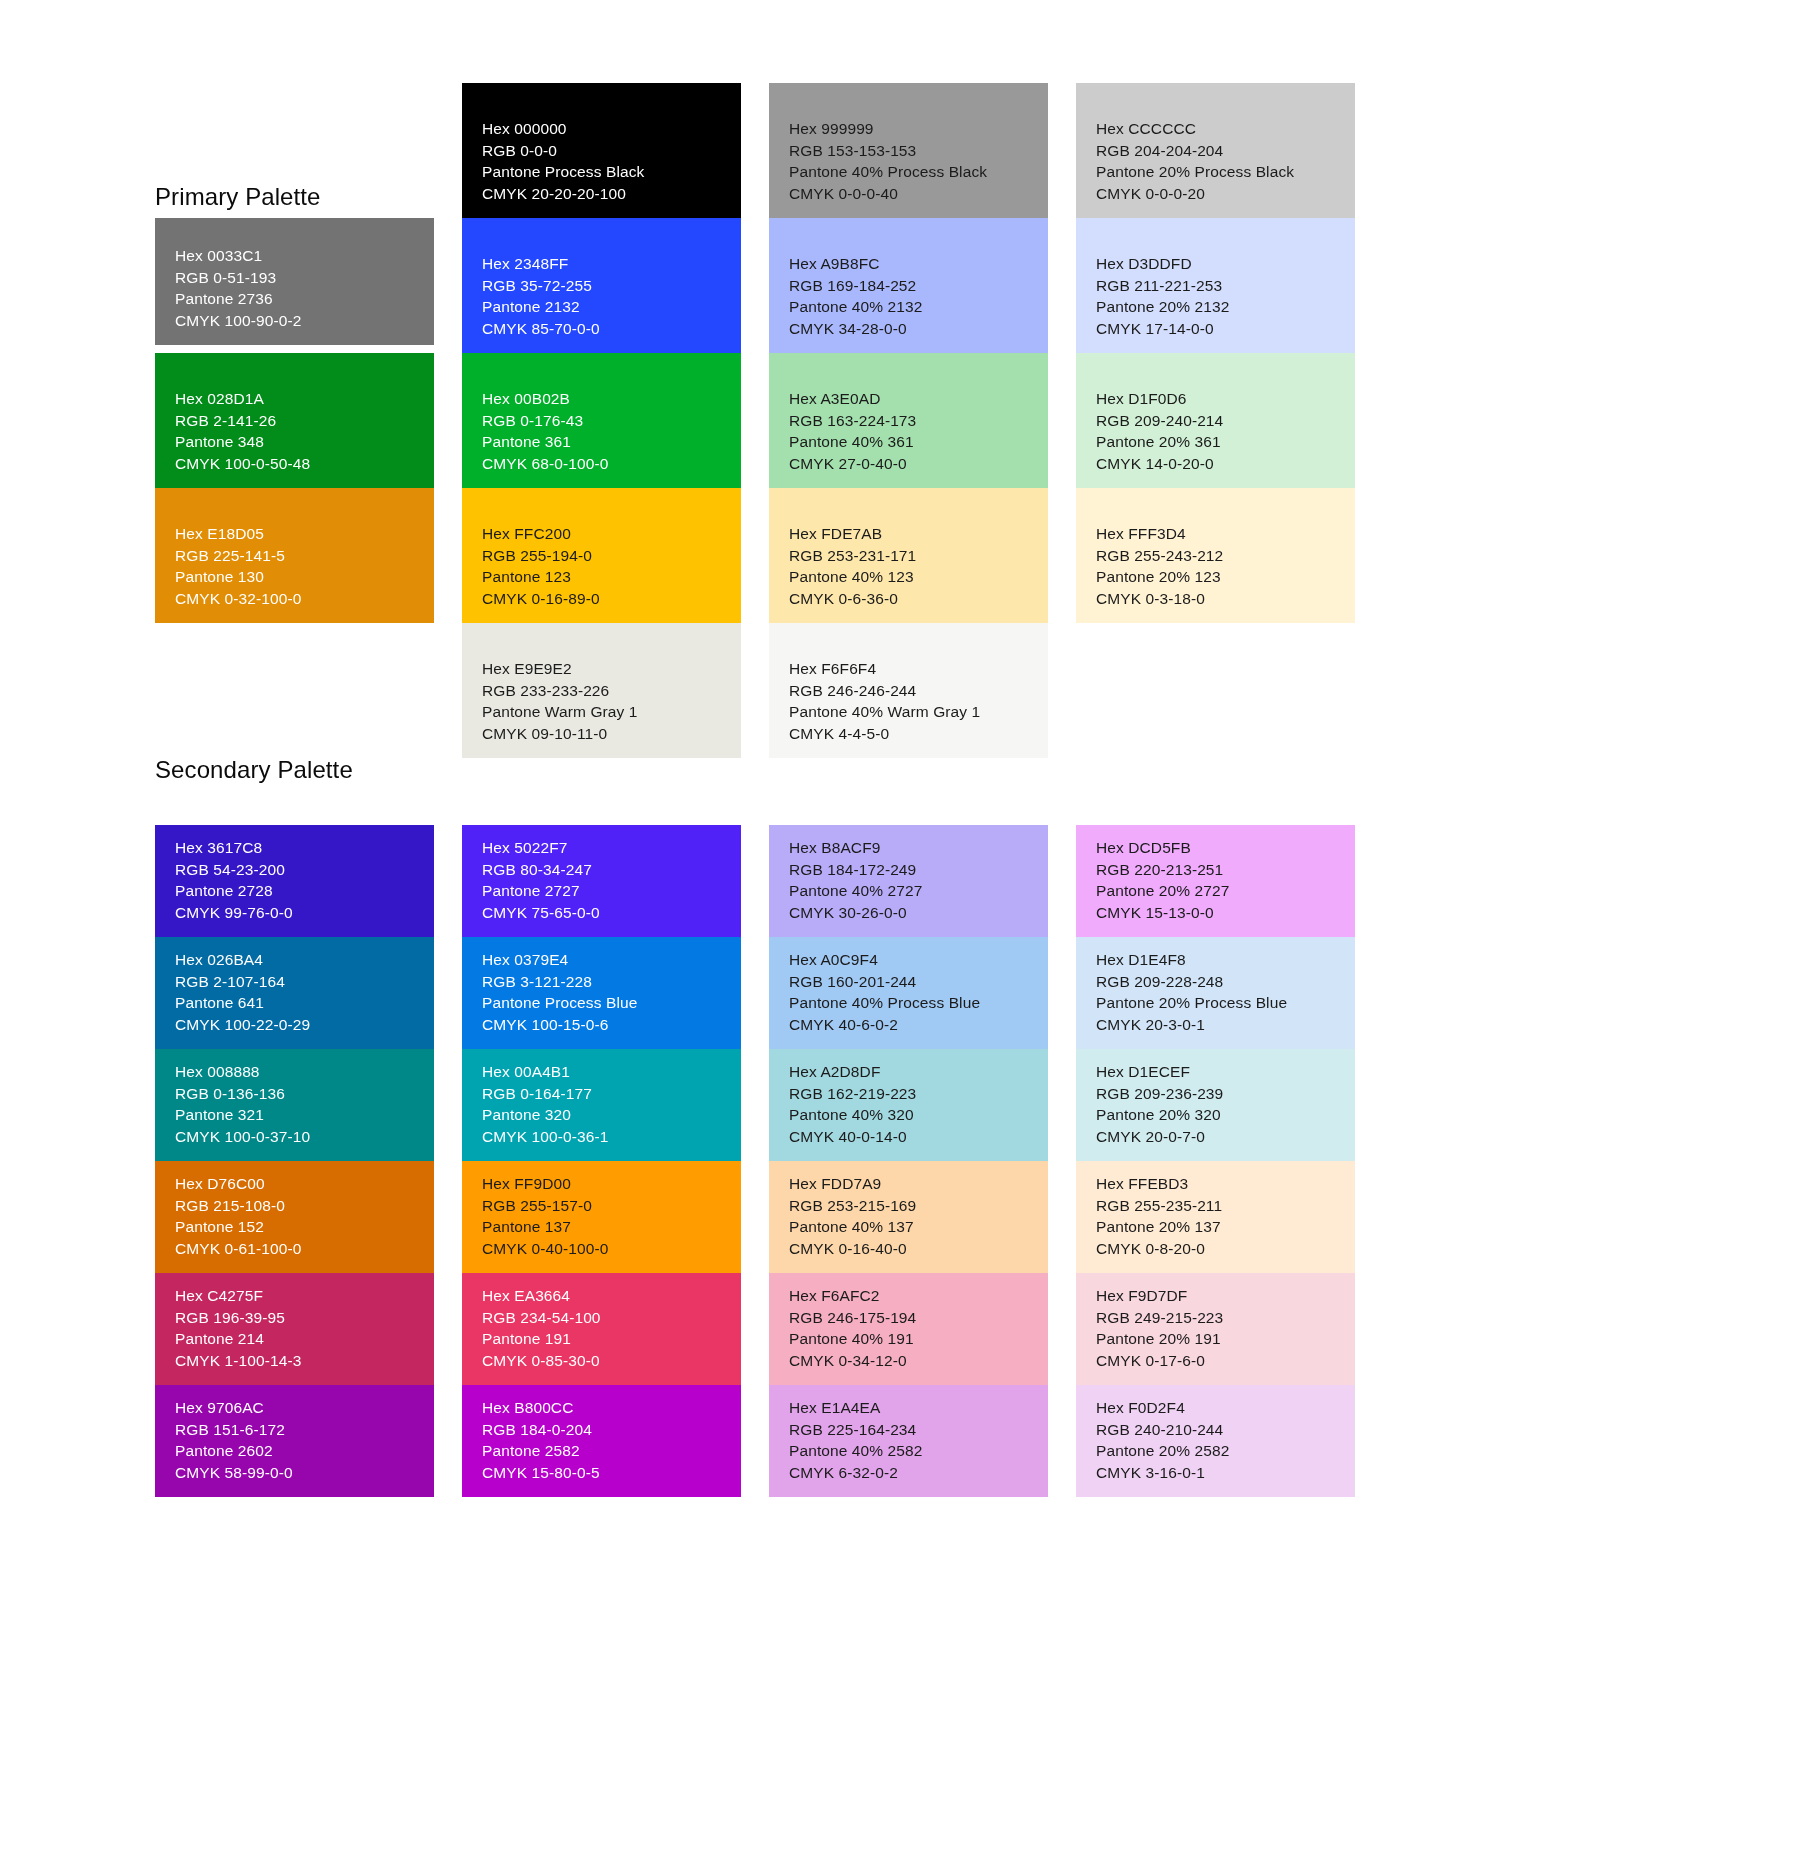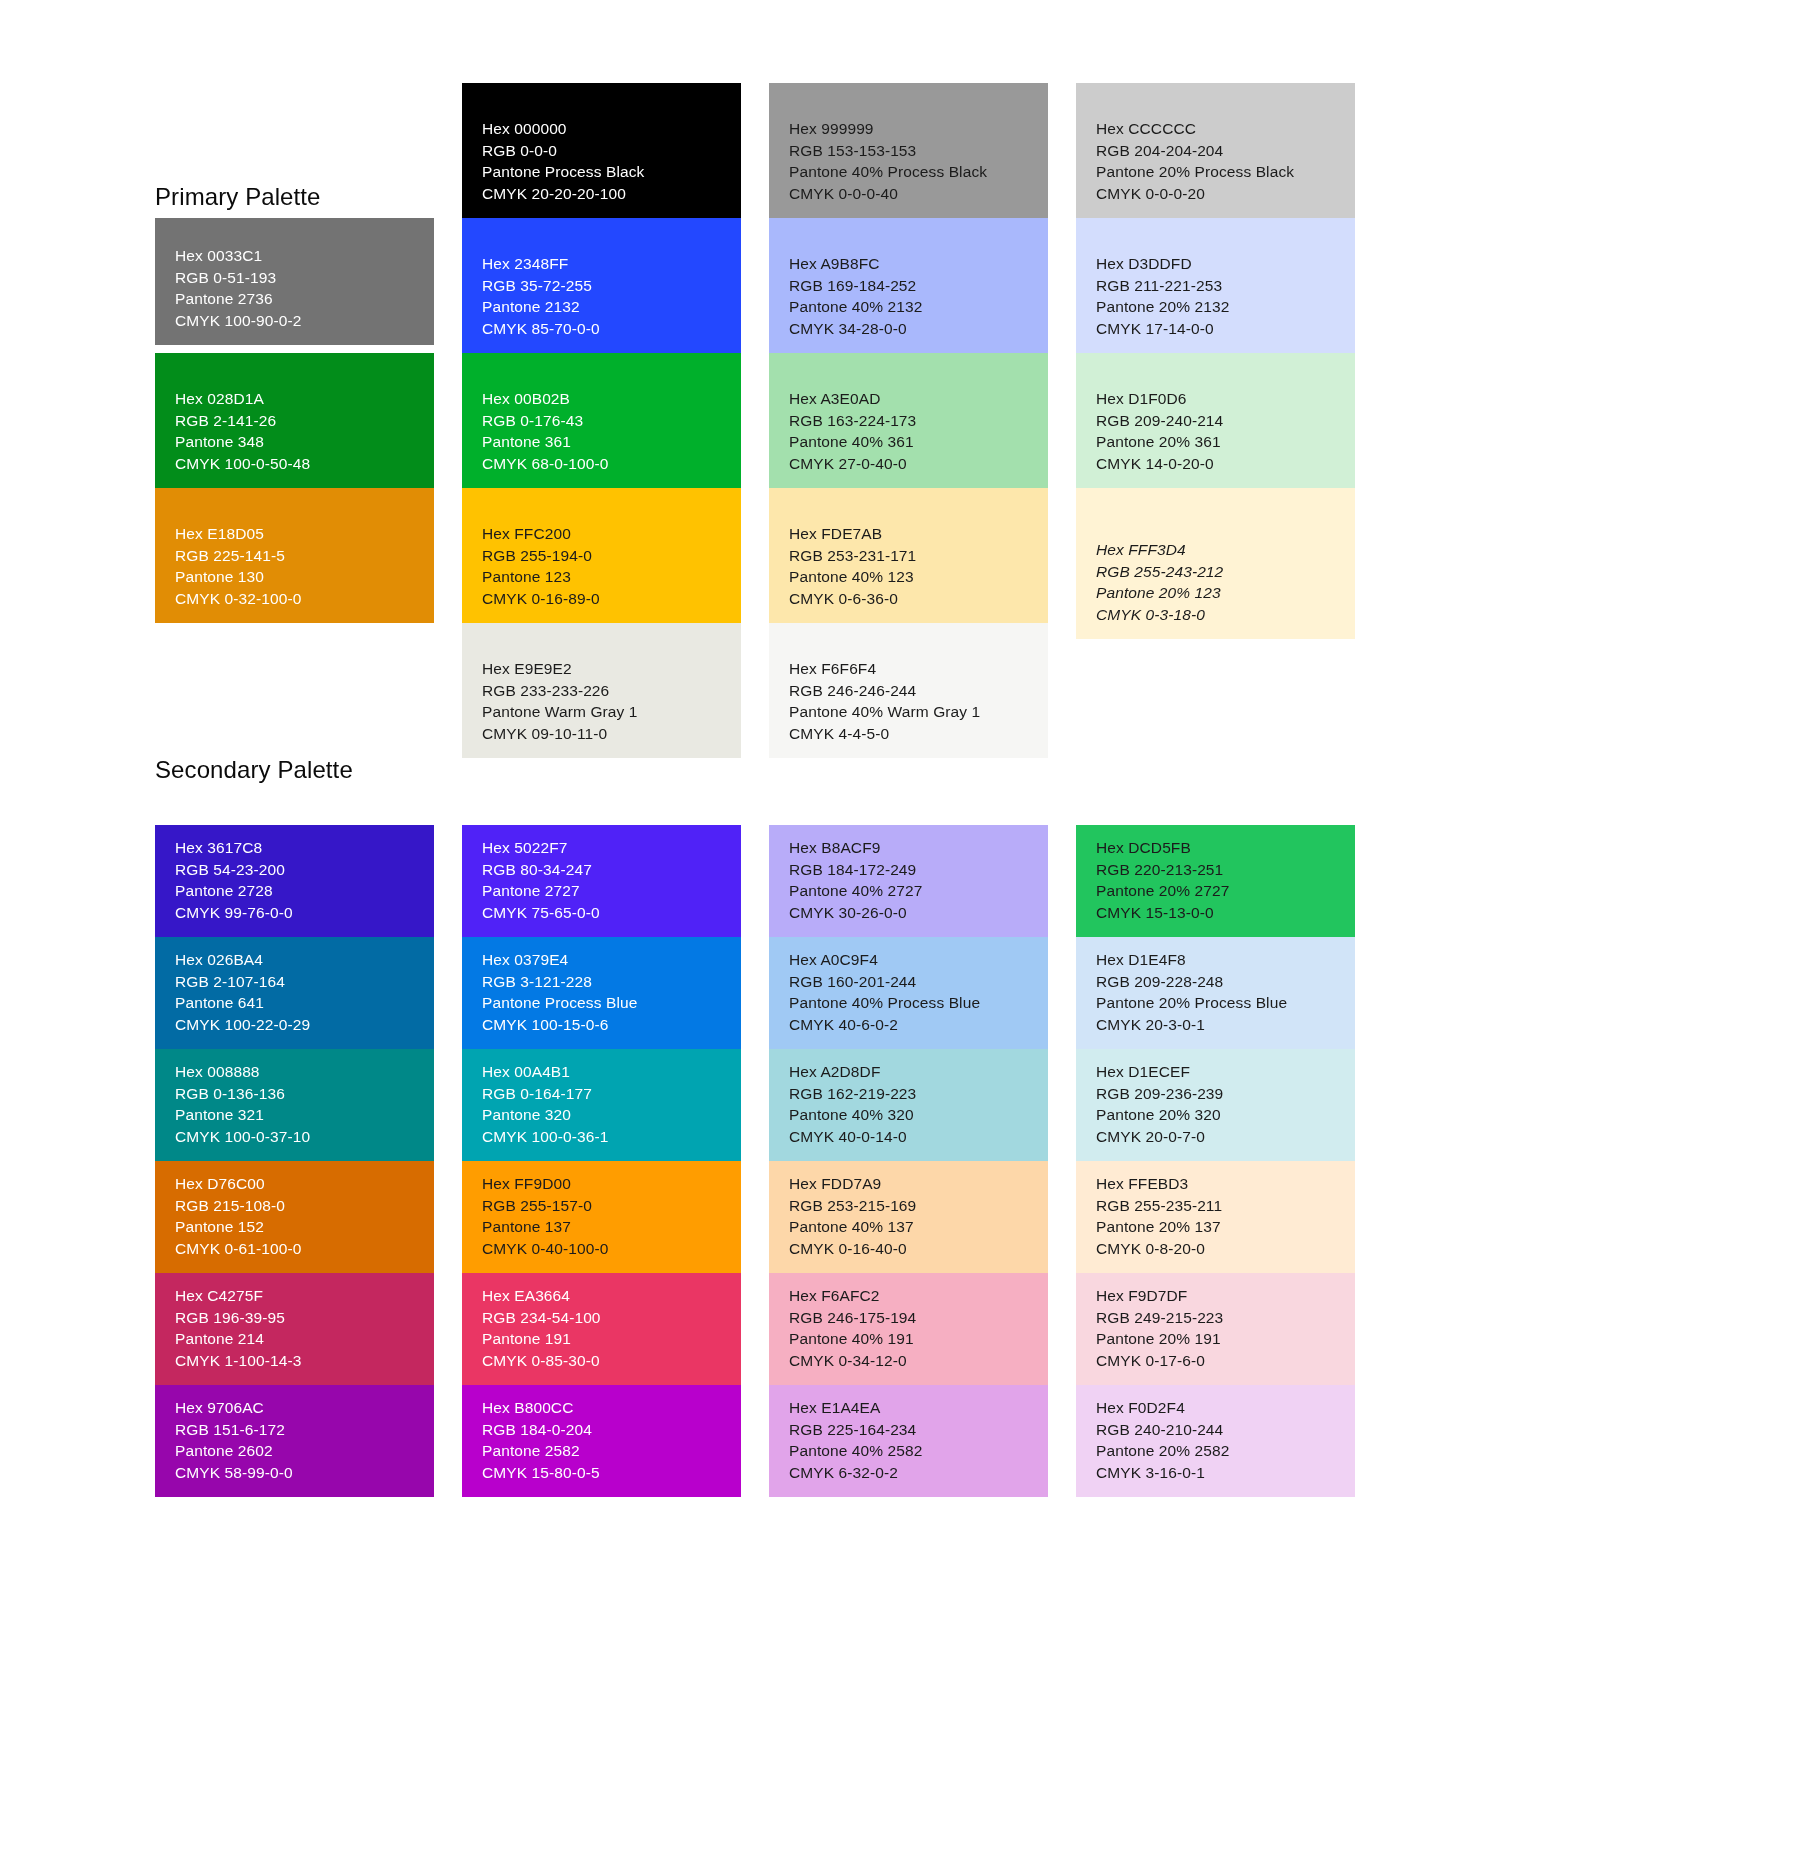--- a/index.html
+++ b/index.html
@@ -135,21 +135,21 @@
           <div class="swatch-line">RGB 255-194-0</div>
           <div class="swatch-line">Pantone 123</div>
           <div class="swatch-line">CMYK 0-16-89-0</div>
         </div>
         <div class="cell dark-text" style="height: 135px; background: rgb(253, 231, 171);">
           <div class="swatch-line">Hex FDE7AB</div>
           <div class="swatch-line">RGB 253-231-171</div>
           <div class="swatch-line">Pantone 40% 123</div>
           <div class="swatch-line">CMYK 0-6-36-0</div>
         </div>
-        <div class="cell dark-text" style="height: 151px; background: rgb(255, 243, 212); font-style: italic;">
+        <div class="cell dark-text" style="height: 135px; background: rgb(255, 243, 212);">
           <div class="swatch-line">Hex FFF3D4</div>
           <div class="swatch-line">RGB 255-243-212</div>
           <div class="swatch-line">Pantone 20% 123</div>
           <div class="swatch-line">CMYK 0-3-18-0</div>
         </div>
       </div>
       <div class="row" style="height: 135px;">
         <div class="cell empty" style="height: 135px;"></div>
         <div class="cell dark-text" style="height: 135px; background: rgb(233, 233, 226);">
           <div class="swatch-line">Hex E9E9E2</div>
@@ -180,21 +180,21 @@
           <div class="swatch-line">RGB 80-34-247</div>
           <div class="swatch-line">Pantone 2727</div>
           <div class="swatch-line">CMYK 75-65-0-0</div>
         </div>
         <div class="cell dark-text" style="height: 112px; background: rgb(184, 172, 249);">
           <div class="swatch-line">Hex B8ACF9</div>
           <div class="swatch-line">RGB 184-172-249</div>
           <div class="swatch-line">Pantone 40% 2727</div>
           <div class="swatch-line">CMYK 30-26-0-0</div>
         </div>
-        <div class="cell dark-text" style="height: 112px; background: #22c55e;">
+        <div class="cell dark-text" style="height: 112px; background: #f0abfc;">
           <div class="swatch-line">Hex DCD5FB</div>
           <div class="swatch-line">RGB 220-213-251</div>
           <div class="swatch-line">Pantone 20% 2727</div>
           <div class="swatch-line">CMYK 15-13-0-0</div>
         </div>
       </div>
       <div class="row" style="height: 112px;">
         <div class="cell light-text" style="height: 112px; background: rgb(2, 107, 164);">
           <div class="swatch-line">Hex 026BA4</div>
           <div class="swatch-line">RGB 2-107-164</div>

